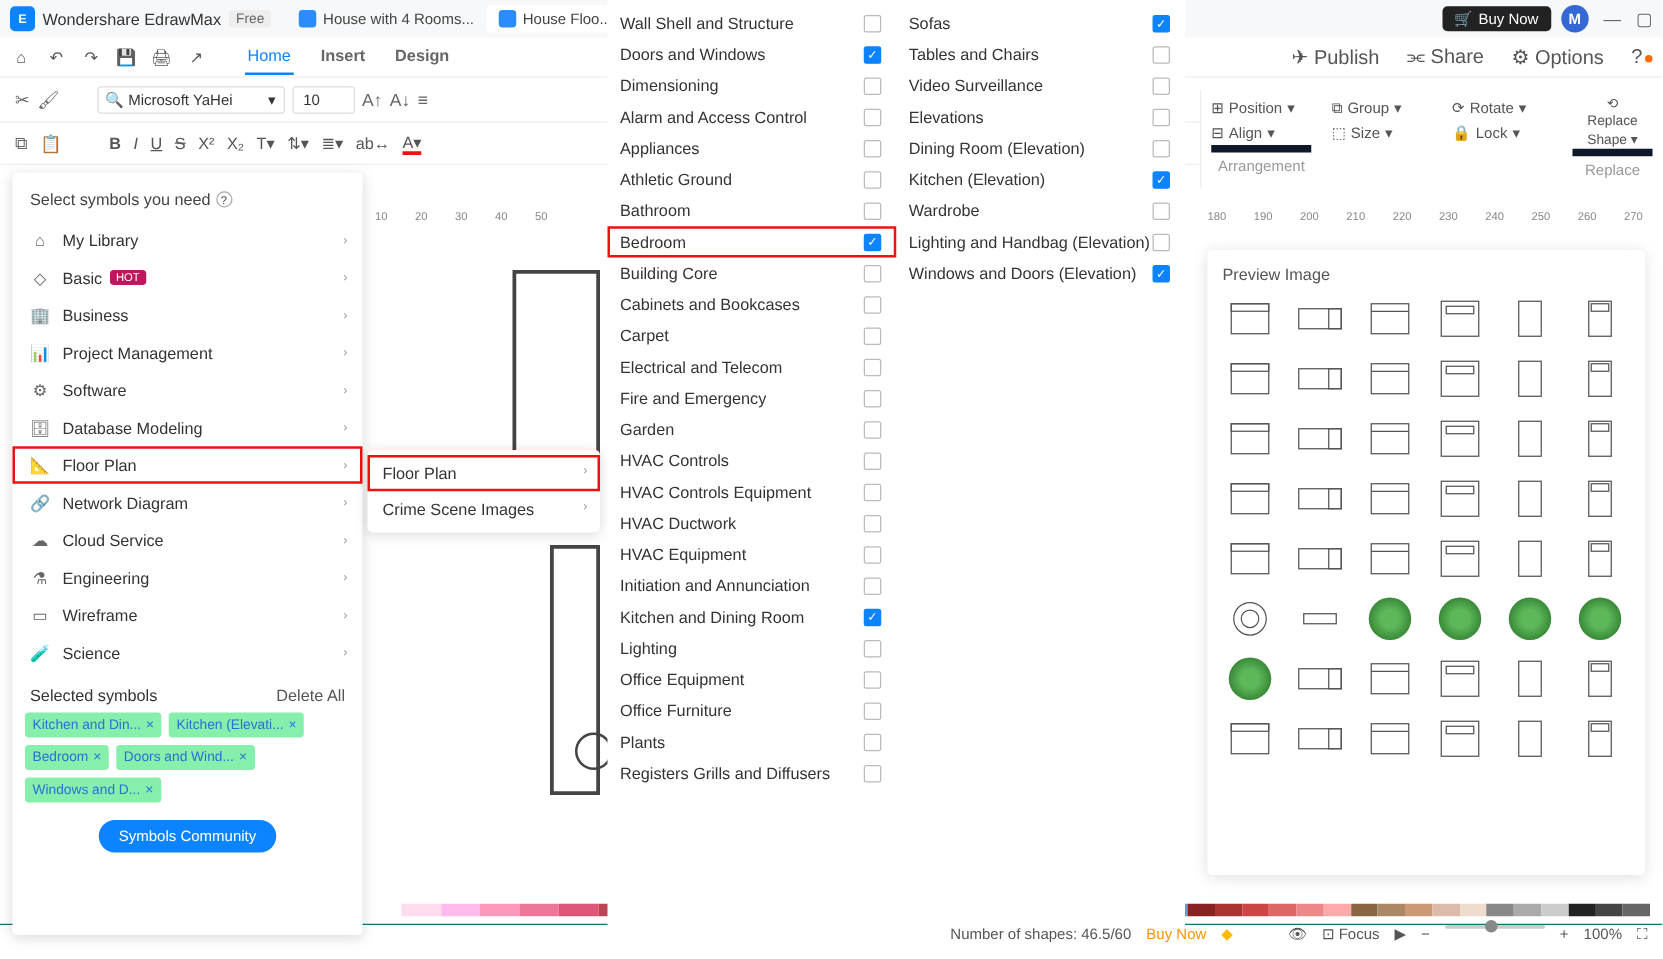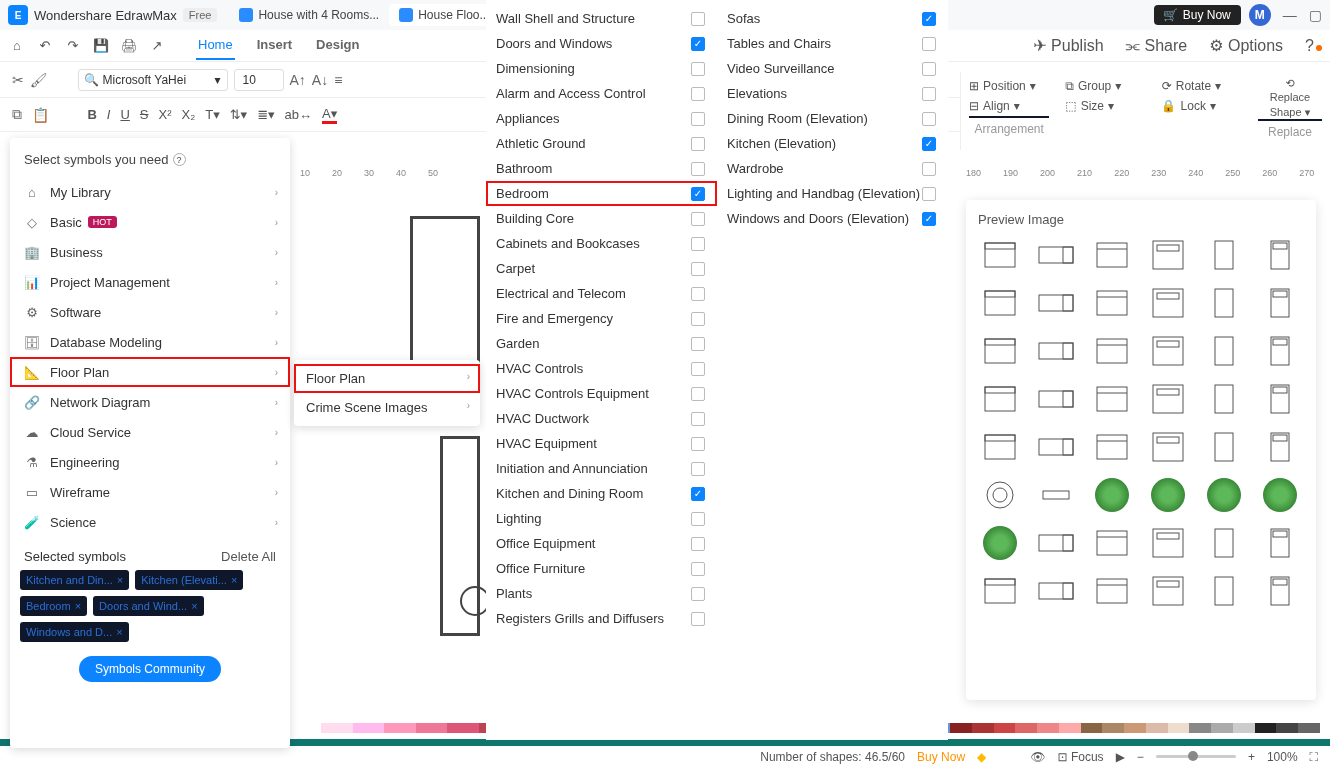--- a/index.html
+++ b/index.html
@@ -33,40 +33,40 @@
   .font-sel { border:1px solid #ddd; border-radius:3px; padding:3px 24px 3px 24px; font-size:12px; position:relative; width:150px; }
   .size-sel { border:1px solid #ddd; border-radius:3px; padding:3px 18px 3px 8px; font-size:12px; width:50px; }
   
   .toolbar3 { display:flex; align-items:center; height: 34px; padding: 0 12px; gap: 10px; font-size:13px; color:#555; border-bottom:1px solid #eee;}
   .fmt-b { font-weight:bold; } .fmt-i { font-style:italic; } .fmt-u { text-decoration:underline; } .fmt-s { text-decoration:line-through; }
   
   
   .arrange-bar { position:absolute; top:72px; right:0; width:370px; height:78px; background:#fff; display:flex; border-left:1px solid #eee; }
   .arrange-col { flex:1; padding:4px 8px; font-size:12px; color:#555; }
   .arrange-item { display:flex; align-items:center; gap:4px; padding:3px 0; }
-  .arrange-label { text-align:center; color:#999; font-size:12px; padding-top:4px; border-top:2px solid #0f172a; }
+  .arrange-label { text-align:center; color:#999; font-size:12px; padding-top:4px; border-top:6px solid #0f172a; }
   
   
   .ruler { position:absolute; top:168px; left:290px; right:380px; height:18px; font-size:9px; color:#888; display:flex; gap:22px; padding-left:10px; }
   
   
   .canvas-bg { position:absolute; top:186px; left:290px; width:660px; height:540px; background:#fff; }
   .fp-room { position:absolute; border:3px solid #444; }
   
   
   .symbols-panel { position:absolute; top:138px; left:10px; width:280px; height:610px; background:#fff; box-shadow:0 2px 10px rgba(0,0,0,.15); border-radius:4px; padding:10px 0; z-index:10; }
   .sp-title { padding: 4px 14px 10px; font-size:13px; color:#444; display:flex;align-items:center;gap:4px; }
   .sp-item { display:flex; align-items:center; padding:7px 14px; font-size:13px; color:#333; position:relative; }
   .sp-item .ic { width:16px;height:16px;margin-right:10px;color:#666;display:flex;align-items:center;justify-content:center; }
   .sp-item .chev { position:absolute; right:12px; color:#999; font-size:10px; }
   .sp-item.highlighted { outline:2px solid #e11; outline-offset:-2px; }
   .hot { background:#be185d;color:#fff;font-size:9px;padding:1px 5px;border-radius:3px;margin-left:6px; }
   .sel-header { display:flex; justify-content:space-between; padding:12px 14px 6px; font-size:13px; }
   .chips { padding:0 10px; display:flex; flex-wrap:wrap; gap:6px; }
-  .chip { background:#0f172a; color:#2a6fd6; font-size:11px; padding:4px 6px; border-radius:3px; display:flex; align-items:center; gap:4px; }
+  .chip { background:#86efac; color:#2a6fd6; font-size:11px; padding:4px 6px; border-radius:3px; display:flex; align-items:center; gap:4px; }
   .chip .x { color:#2a6fd6; cursor:pointer; }
   .community-btn { margin:14px auto 0; display:block; background:#0d84ff; color:#fff; border:none; border-radius:14px; padding:6px 16px; font-size:12px; }
   
   
   .flyout2 { position:absolute; top:360px; left:294px; width:186px; background:#fff; box-shadow:0 2px 10px rgba(0,0,0,.15); border-radius:4px; z-index:11; padding:4px 0; }
   .fly-item { padding:7px 12px; font-size:13px; position:relative; }
   .fly-item .chev { position:absolute; right:10px; color:#999; font-size:10px; }
   .fly-item.highlighted { outline:2px solid #e11; outline-offset:-2px; }
   
   
@@ -85,21 +85,21 @@
   .pv-cell { width:44px; height:36px; display:flex;align-items:center;justify-content:center; }
   .pv-cell svg { width:38px; height:32px; }
   .plant { width:34px;height:34px;background:radial-gradient(circle,#5db85a 30%,#3a8a38 70%); border-radius:50%; }
   
   
   .swatches { position:absolute; bottom:32px; left:290px; right:380px; height:12px; display:flex; }
   .sw { flex:1; height:10px; }
   .swatches2 { position:absolute; bottom:32px; right:10px; width:370px; height:12px; display:flex; }
   
   
-  .status { position:absolute; bottom:0; left:0; right:0; height:28px; border-top:7px solid #0f766e; display:flex; align-items:center; padding:0 12px; font-size:12px; color:#555; gap:12px; }
+  .status { position:absolute; bottom:0; left:0; right:0; height:28px; border-top:1px solid #0f766e; display:flex; padding:0 12px; font-size:12px; color:#555; gap:12px; }
   .status .spacer { flex:1; }
   .zoom-slider { width:80px; height:3px; background:#ccc; border-radius:2px; position:relative; }
   .zoom-slider::after { content:''; position:absolute; left:40%; top:-4px; width:10px;height:10px;background:#888;border-radius:50%; }
 </style>
 </head>
 <body>
 
 <div class="titlebar">
   <div class="logo">E</div>
   <span class="app-name">Wondershare EdrawMax</span>

